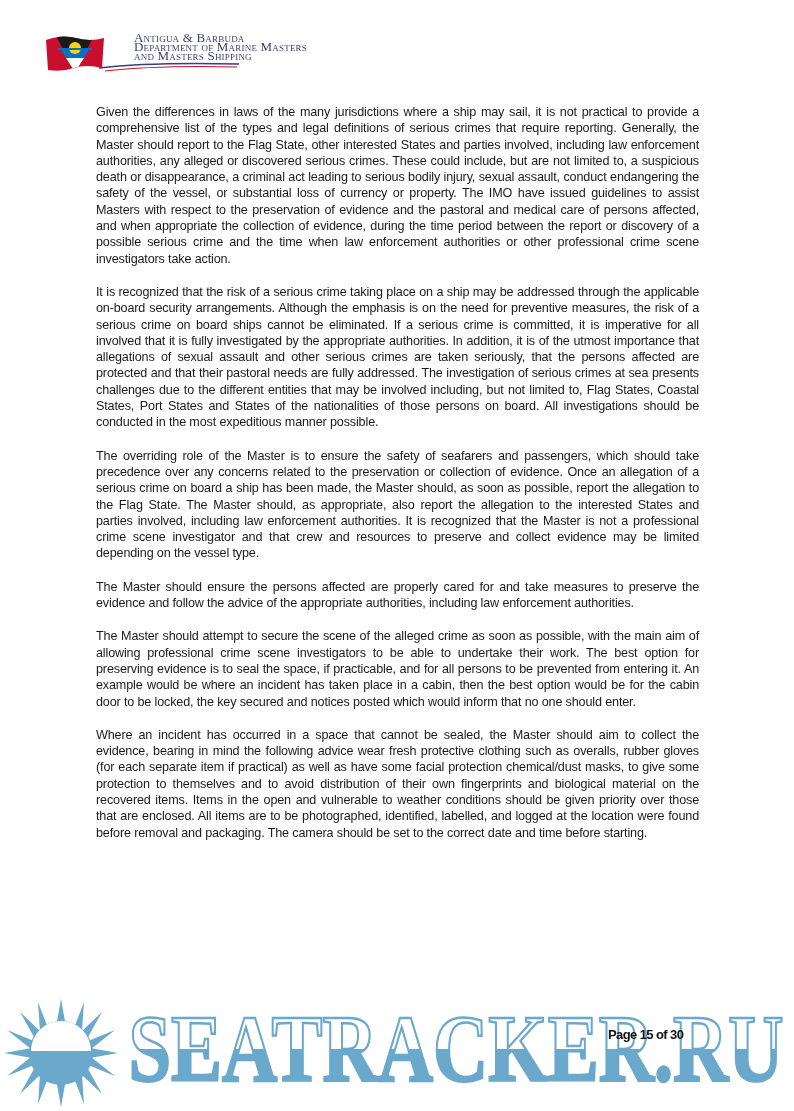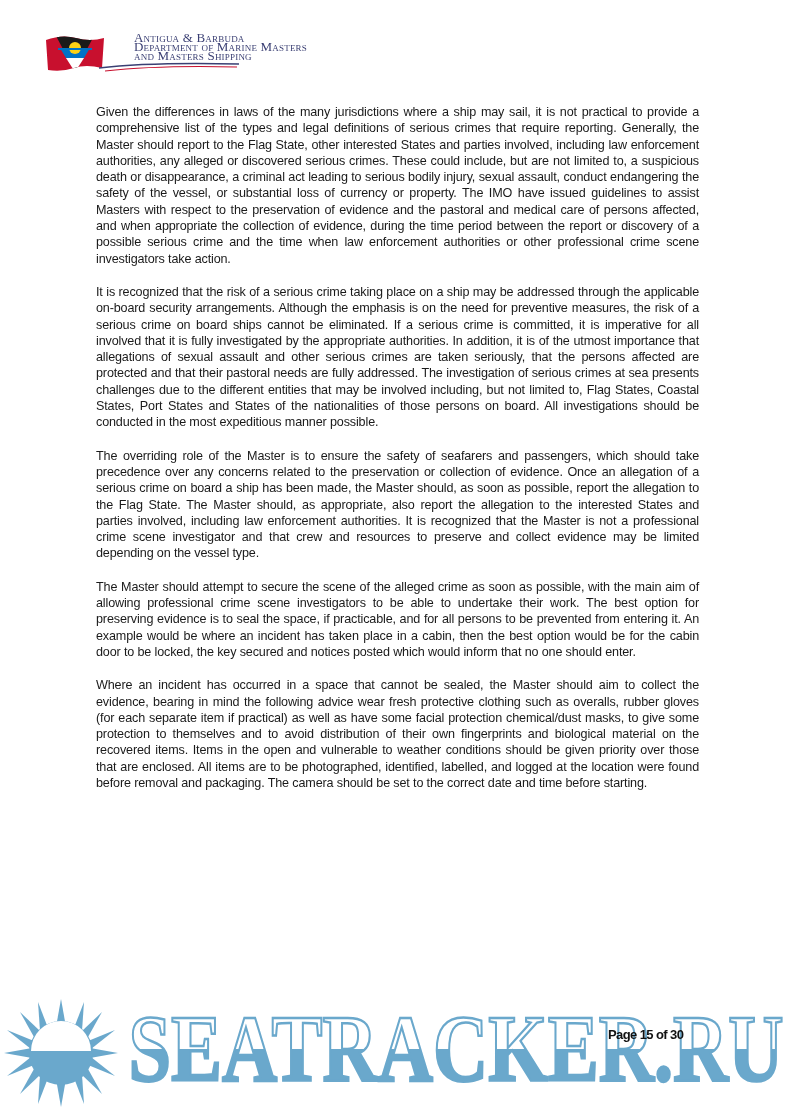--- a/index.html
+++ b/index.html
@@ -48,20 +48,21 @@
   <svg class="swoosh" viewBox="0 0 140 14">
     <path d="M0 8 Q50 2 140 4" stroke="#3a3f73" stroke-width="1.6" fill="none"></path>
     <path d="M6 11 Q60 5 138 7" stroke="#c8102e" stroke-width="1.2" fill="none"></path>
   </svg>
 </div>
 
 <div class="content">
   <p class="para">Given the differences in laws of the many jurisdictions where a ship may sail, it is not practical to provide a comprehensive list of the types and legal definitions of serious crimes that require reporting. Generally, the Master should report to the Flag State, other interested States and parties involved, including law enforcement authorities, any alleged or discovered serious crimes. These could include, but are not limited to, a suspicious death or disappearance, a criminal act leading to serious bodily injury, sexual assault, conduct endangering the safety of the vessel, or substantial loss of currency or property. The IMO have issued guidelines to assist Masters with respect to the preservation of evidence and the pastoral and medical care of persons affected, and when appropriate the collection of evidence, during the time period between the report or discovery of a possible serious crime and the time when law enforcement authorities or other professional crime scene investigators take action.</p>
   <p class="para">It is recognized that the risk of a serious crime taking place on a ship may be addressed through the applicable on-board security arrangements. Although the emphasis is on the need for preventive measures, the risk of a serious crime on board ships cannot be eliminated. If a serious crime is committed, it is imperative for all involved that it is fully investigated by the appropriate authorities. In addition, it is of the utmost importance that allegations of sexual assault and other serious crimes are taken seriously, that the persons affected are protected and that their pastoral needs are fully addressed. The investigation of serious crimes at sea presents challenges due to the different entities that may be involved including, but not limited to, Flag States, Coastal States, Port States and States of the nationalities of those persons on board. All investigations should be conducted in the most expeditious manner possible.</p>
   <p class="para">The overriding role of the Master is to ensure the safety of seafarers and passengers, which should take precedence over any concerns related to the preservation or collection of evidence. Once an allegation of a serious crime on board a ship has been made, the Master should, as soon as possible, report the allegation to the Flag State. The Master should, as appropriate, also report the allegation to the interested States and parties involved, including law enforcement authorities. It is recognized that the Master is not a professional crime scene investigator and that crew and resources to preserve and collect evidence may be limited depending on the vessel type.</p>
+  <p class="para">The Master should ensure the persons affected are properly cared for and take measures to preserve the evidence and follow the advice of the appropriate authorities, including law enforcement authorities.</p>
   <p class="para">The Master should attempt to secure the scene of the alleged crime as soon as possible, with the main aim of allowing professional crime scene investigators to be able to undertake their work. The best option for preserving evidence is to seal the space, if practicable, and for all persons to be prevented from entering it. An example would be where an incident has taken place in a cabin, then the best option would be for the cabin door to be locked, the key secured and notices posted which would inform that no one should enter.</p>
   <p class="para">Where an incident has occurred in a space that cannot be sealed, the Master should aim to collect the evidence, bearing in mind the following advice wear fresh protective clothing such as overalls, rubber gloves (for each separate item if practical) as well as have some facial protection chemical/dust masks, to give some protection to themselves and to avoid distribution of their own fingerprints and biological material on the recovered items. Items in the open and vulnerable to weather conditions should be given priority over those that are enclosed. All items are to be photographed, identified, labelled, and logged at the location were found before removal and packaging. The camera should be set to the correct date and time before starting.</p>
 </div>
 
 <div class="watermark">
   <svg style="position:absolute;left:2px;top:2px;width:118px;height:112px" viewBox="0 0 118 112">
     <g fill="#6aa8cc">
       <polygon points="59,2 64,30 54,30"></polygon>
       <polygon points="59,110 64,82 54,82"></polygon>
       <polygon points="2,56 30,51 30,61"></polygon>

